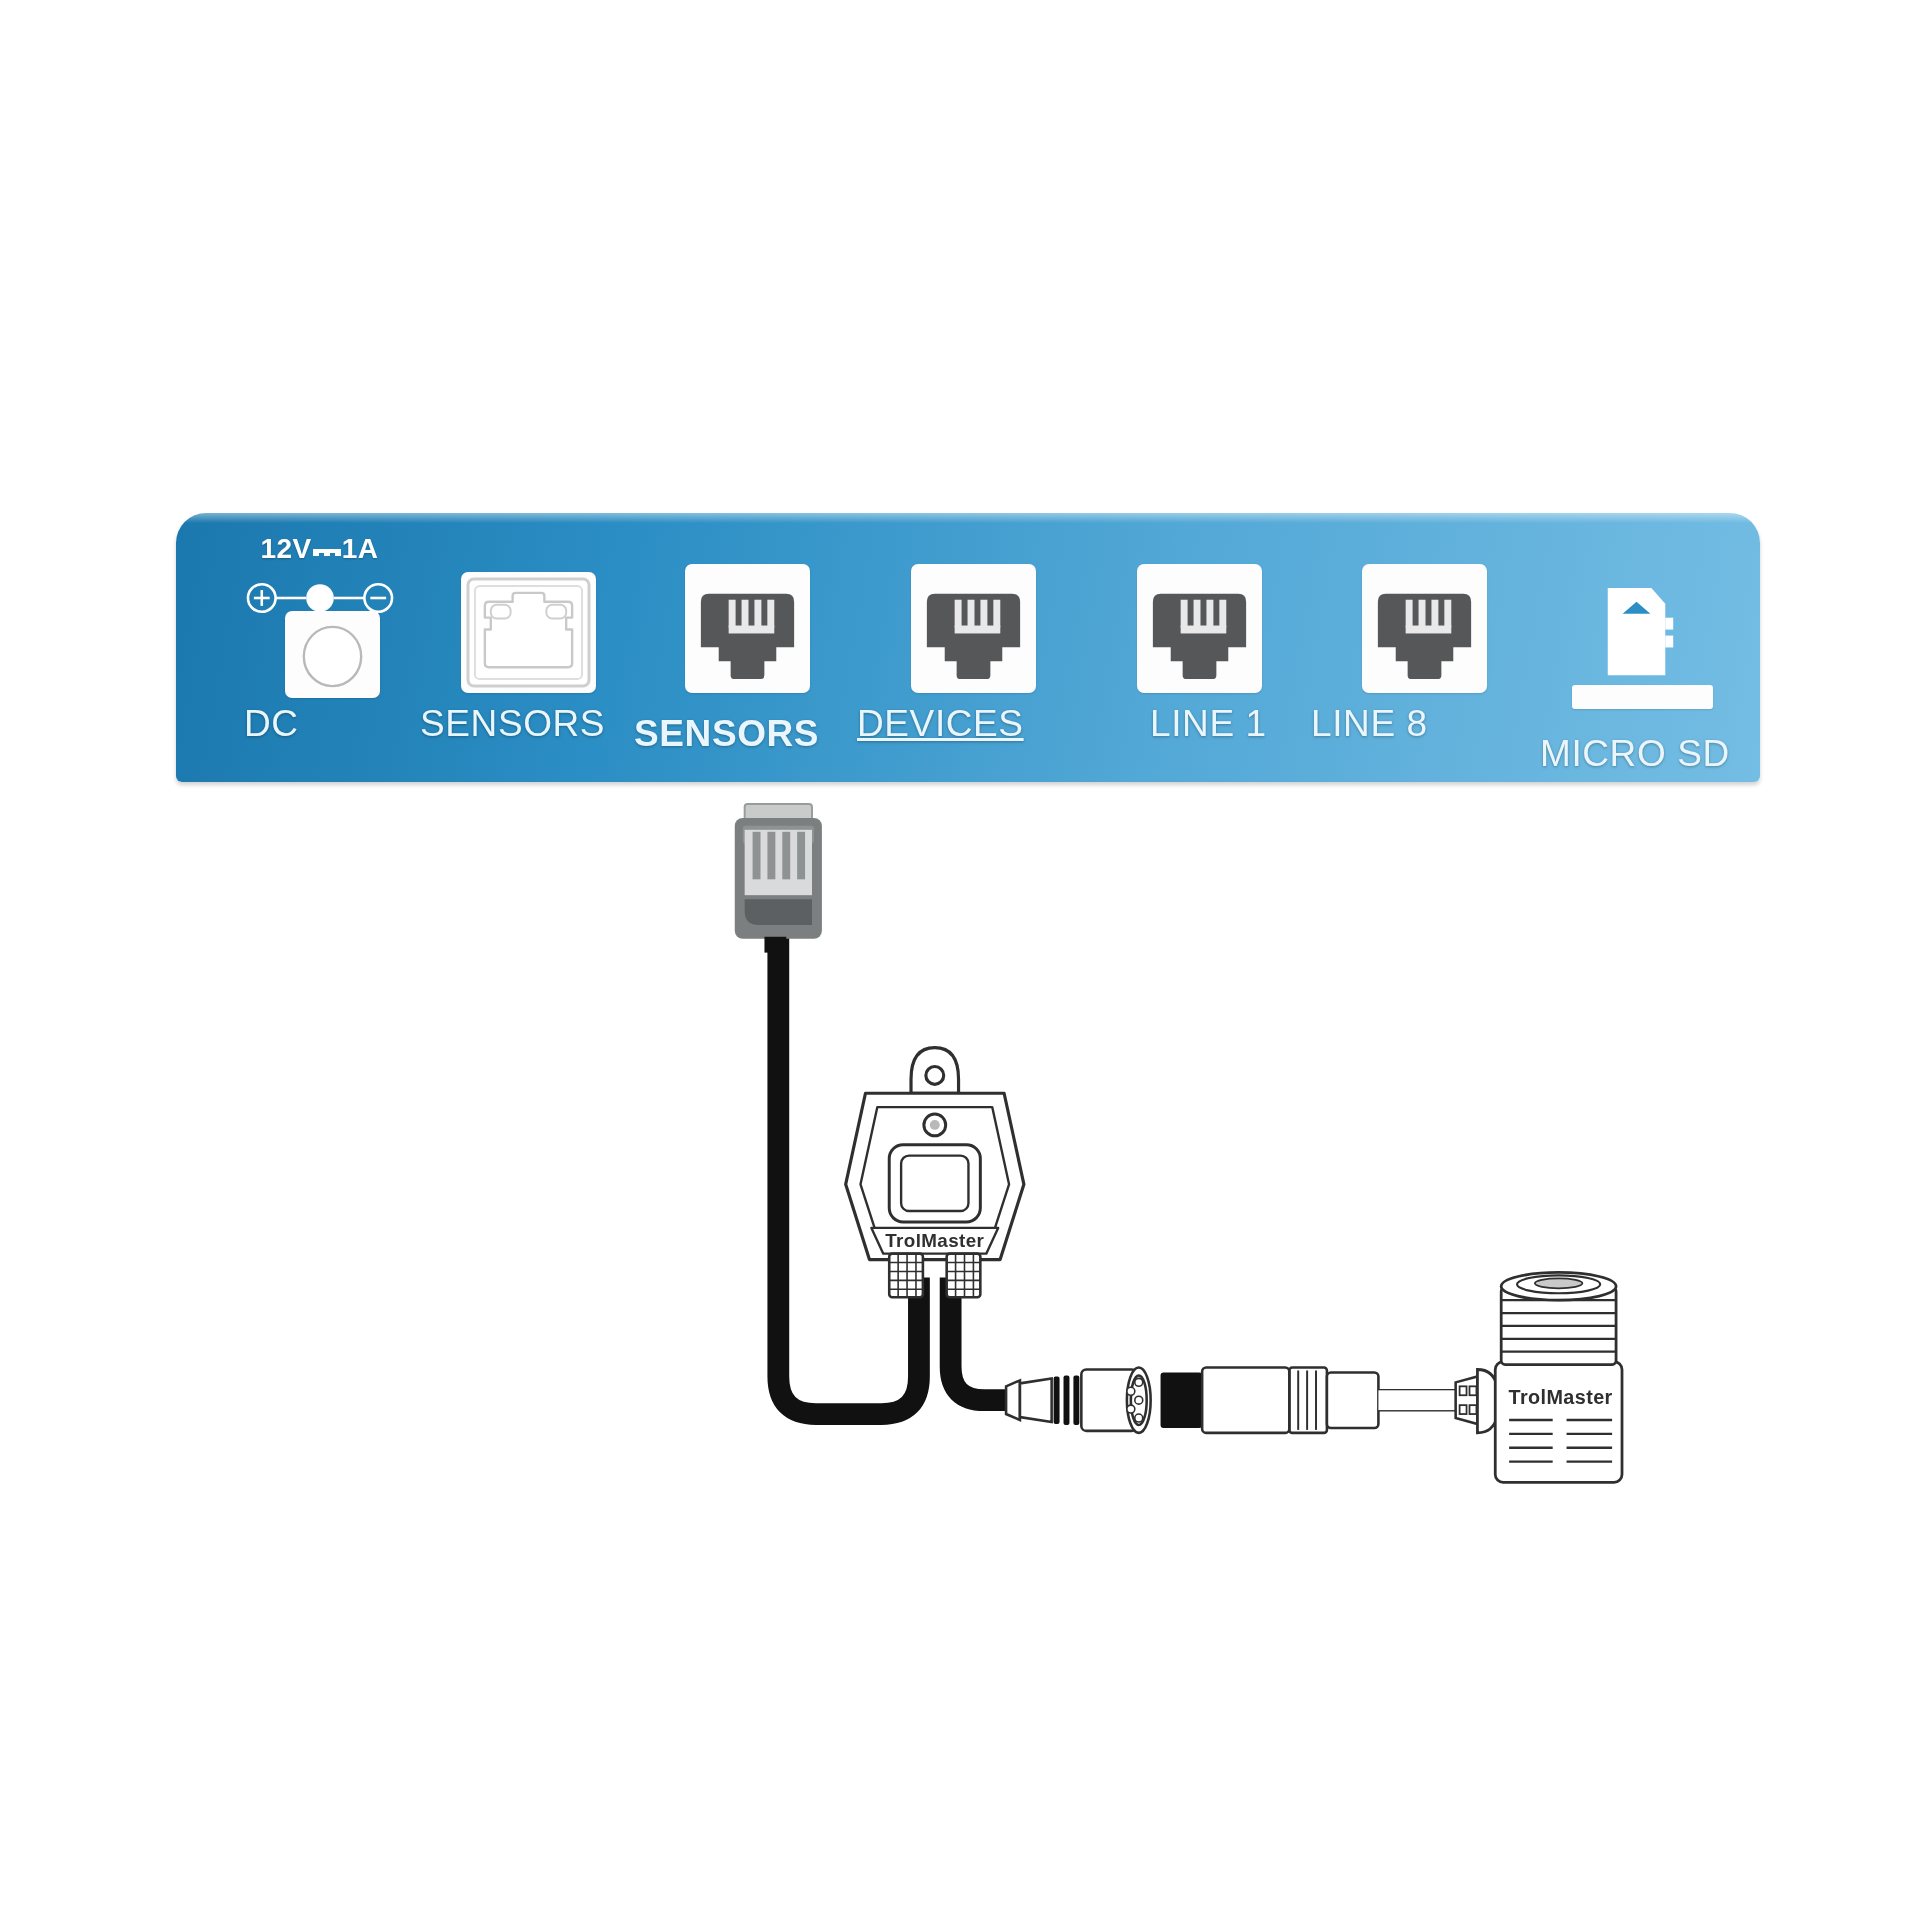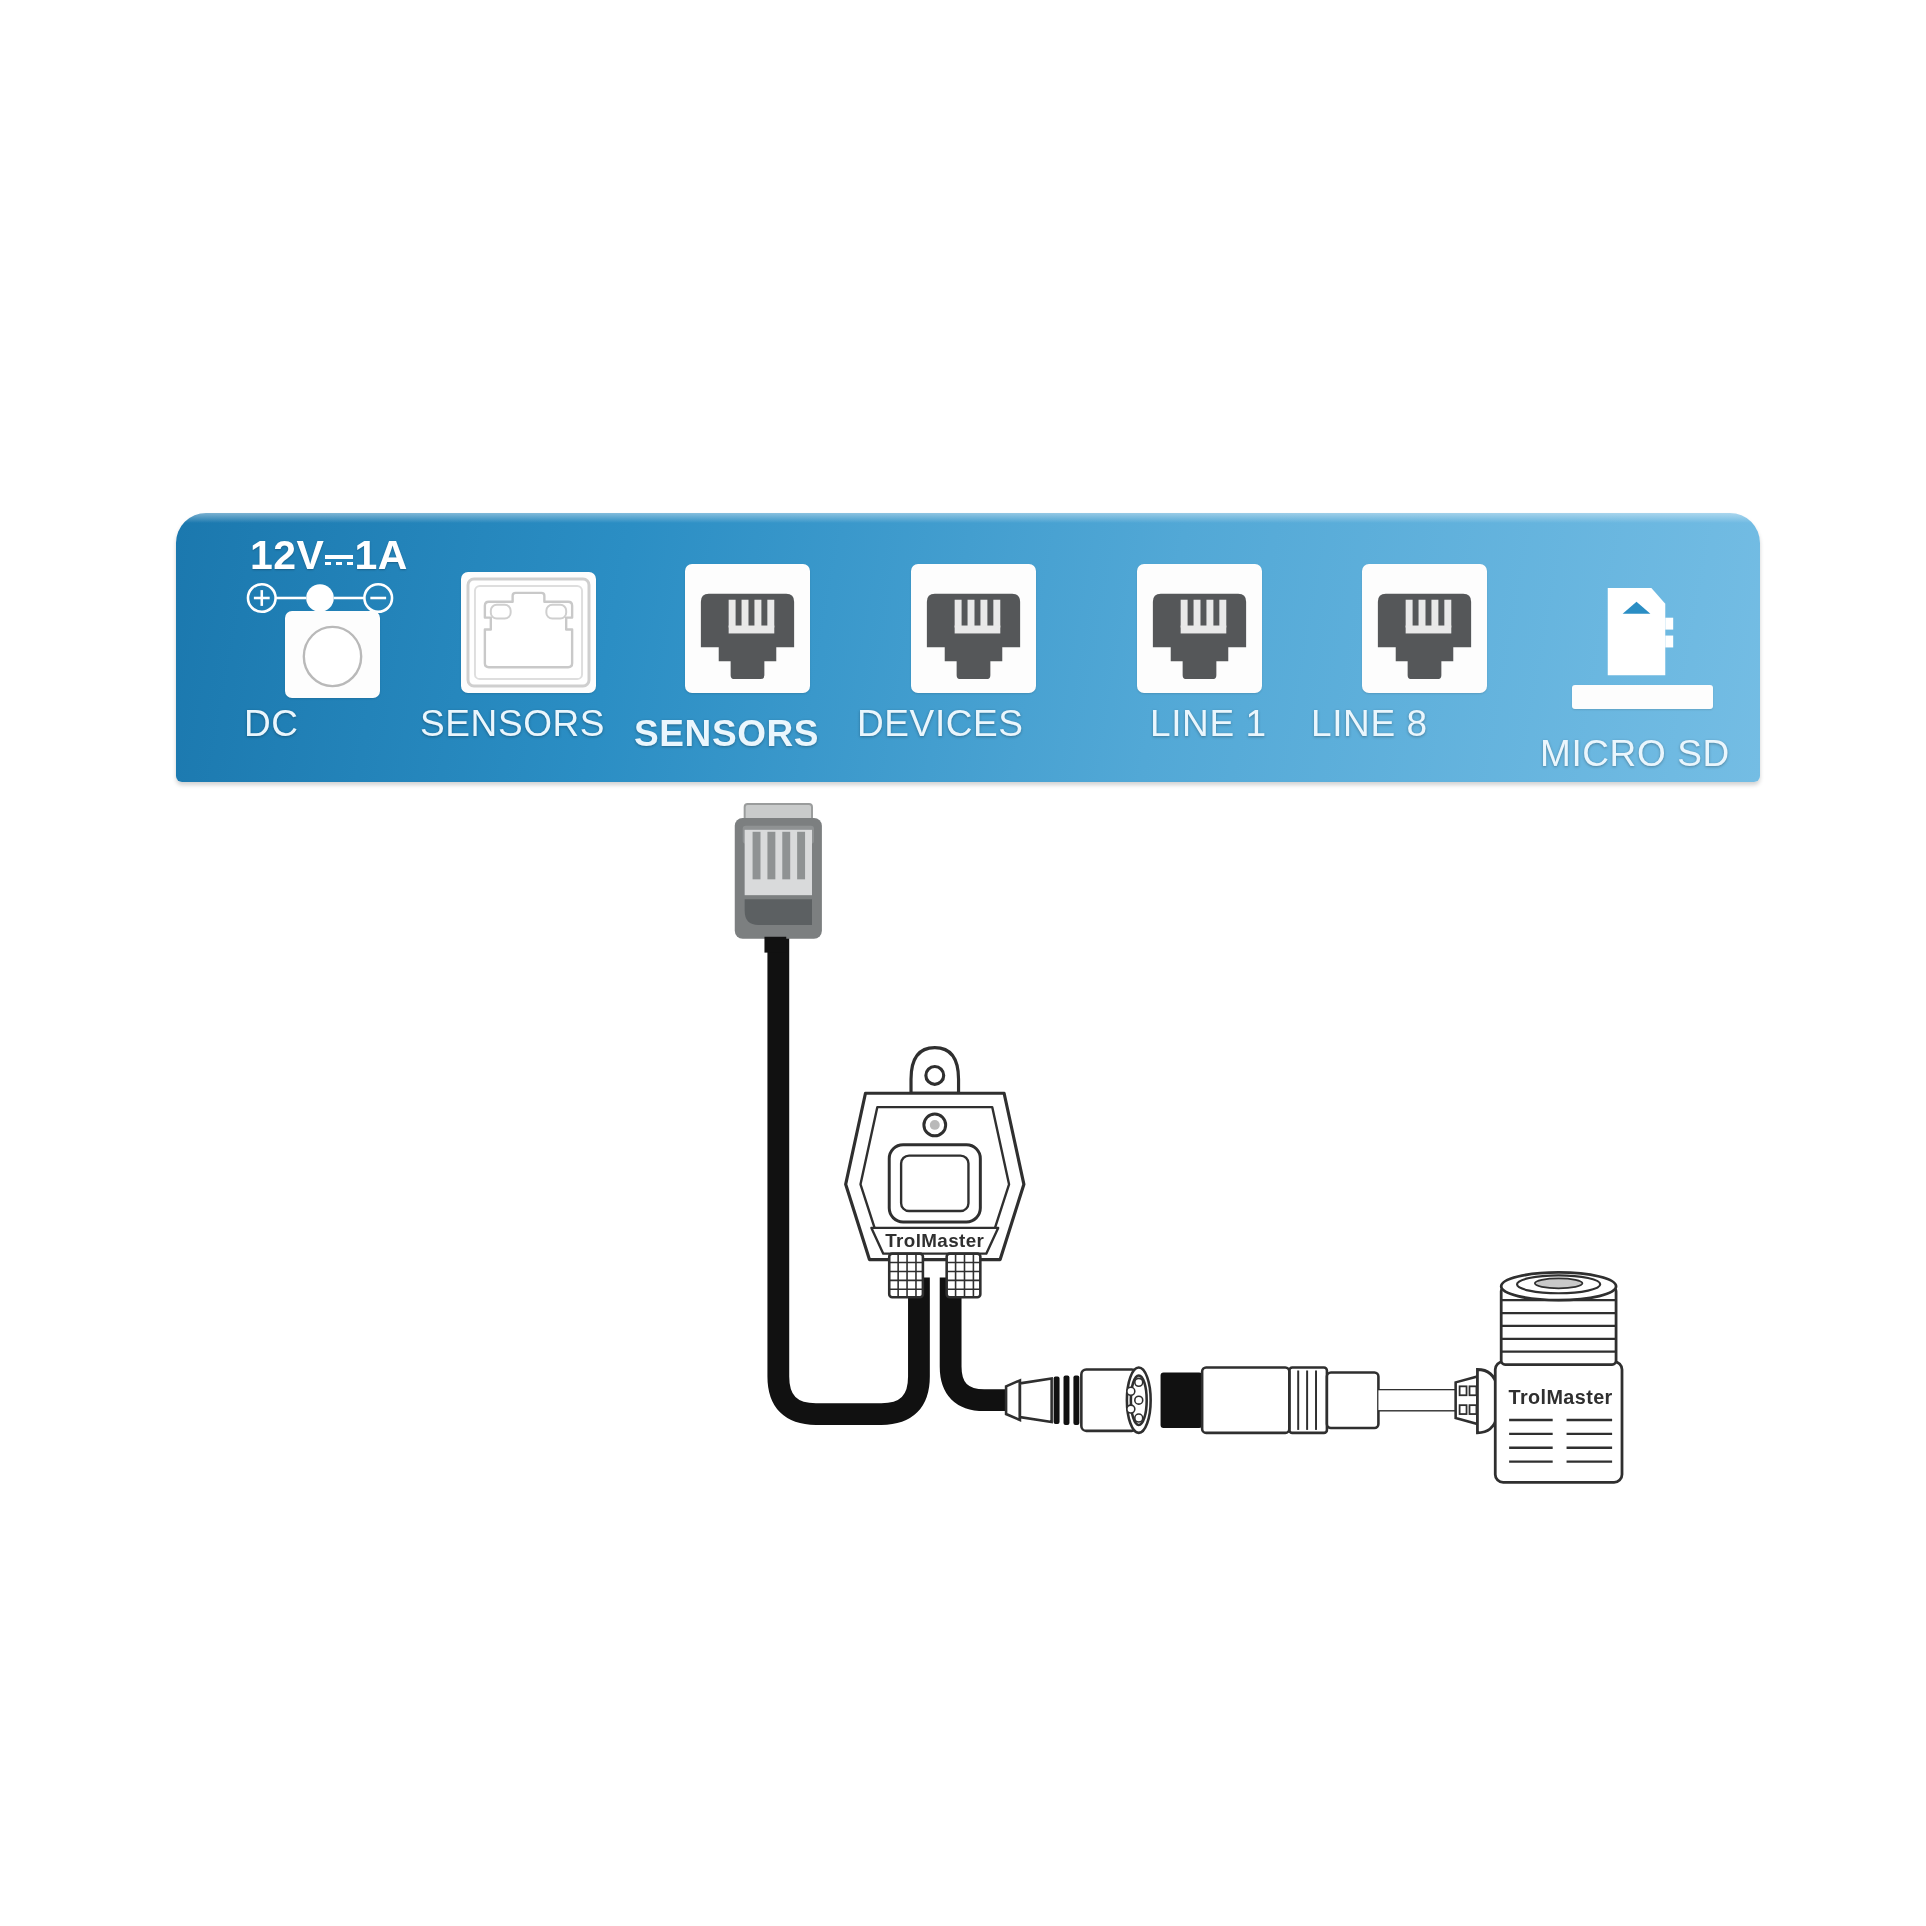--- a/index.html
+++ b/index.html
@@ -13,21 +13,21 @@
          border-radius:30px 30px 6px 6px;
          background:linear-gradient(100deg,#1b78ae 0%,#2b8ec4 28%,#52a8d6 62%,#74bde4 100%);
          box-shadow:0 3px 4px rgba(0,0,0,.18);}
   .panel-sheen{position:absolute;left:0;top:0;right:0;height:10px;
          border-radius:30px 30px 0 0;
          background:linear-gradient(180deg,rgba(255,255,255,.42),rgba(255,255,255,0));
          pointer-events:none;}
 
   
   .dc-spec{position:absolute;left:250px;top:535px;width:139px;text-align:center;
-           color:#ffffff;font-size:41px;font-weight:600;letter-spacing:0.5px;
+           color:#ffffff;font-size:28px;font-weight:600;letter-spacing:0.5px;
            text-shadow:0 1px 2px rgba(0,0,0,.25);line-height:1;white-space:nowrap;}
   .dc-spec .dcbar{display:inline-block;position:relative;width:28px;height:0.72em;
            vertical-align:middle;margin:0 1px;}
   .dc-spec .dcbar:before{content:"";position:absolute;left:0;top:40%;width:28px;height:4px;background:#fff;}
   .dc-spec .dcbar:after{content:"";position:absolute;left:0;top:62%;width:28px;height:3px;
            background:repeating-linear-gradient(90deg,#fff 0 6px,transparent 6px 11px);}
   .polarity{position:absolute;left:245px;top:581px;width:150px;height:34px;}
 
   .white-sq{position:absolute;background:#fdfdfd;border-radius:7px;
             box-shadow:0 1px 2px rgba(0,0,0,.12);}
@@ -101,21 +101,21 @@
       <path d="M16 38 Q16 30 24 30 L102 30 Q110 30 110 38 L110 84 L92 84 L92 98 L80 98 L80 112 Q80 116 76 116 L50 116 Q46 116 46 112 L46 98 L34 98 L34 84 L16 84 Z" fill="#555759"></path>
       <g fill="#e9e9e9">
         <rect x="44" y="36" width="7" height="28"></rect>
         <rect x="57" y="36" width="7" height="28"></rect>
         <rect x="70" y="36" width="7" height="28"></rect>
         <rect x="83" y="36" width="7" height="28"></rect>
       </g>
       <rect x="44" y="62" width="46" height="8" fill="#e9e9e9"></rect>
     </svg>
   </div>
-  <div class="plabel" style="left:857px;top:703px;width:234px;">DEVICES</div>
+  <div class="plabel" style="left:857px;top:703px;width:234px;text-decoration:underline;">DEVICES</div>
 
   <div class="white-sq" style="left:1137px;top:564px;width:125px;height:129px;">
     <svg width="125" height="129" viewBox="0 0 126 130">
       <path d="M16 38 Q16 30 24 30 L102 30 Q110 30 110 38 L110 84 L92 84 L92 98 L80 98 L80 112 Q80 116 76 116 L50 116 Q46 116 46 112 L46 98 L34 98 L34 84 L16 84 Z" fill="#555759"></path>
       <g fill="#e9e9e9">
         <rect x="44" y="36" width="7" height="28"></rect>
         <rect x="57" y="36" width="7" height="28"></rect>
         <rect x="70" y="36" width="7" height="28"></rect>
         <rect x="83" y="36" width="7" height="28"></rect>
       </g>

